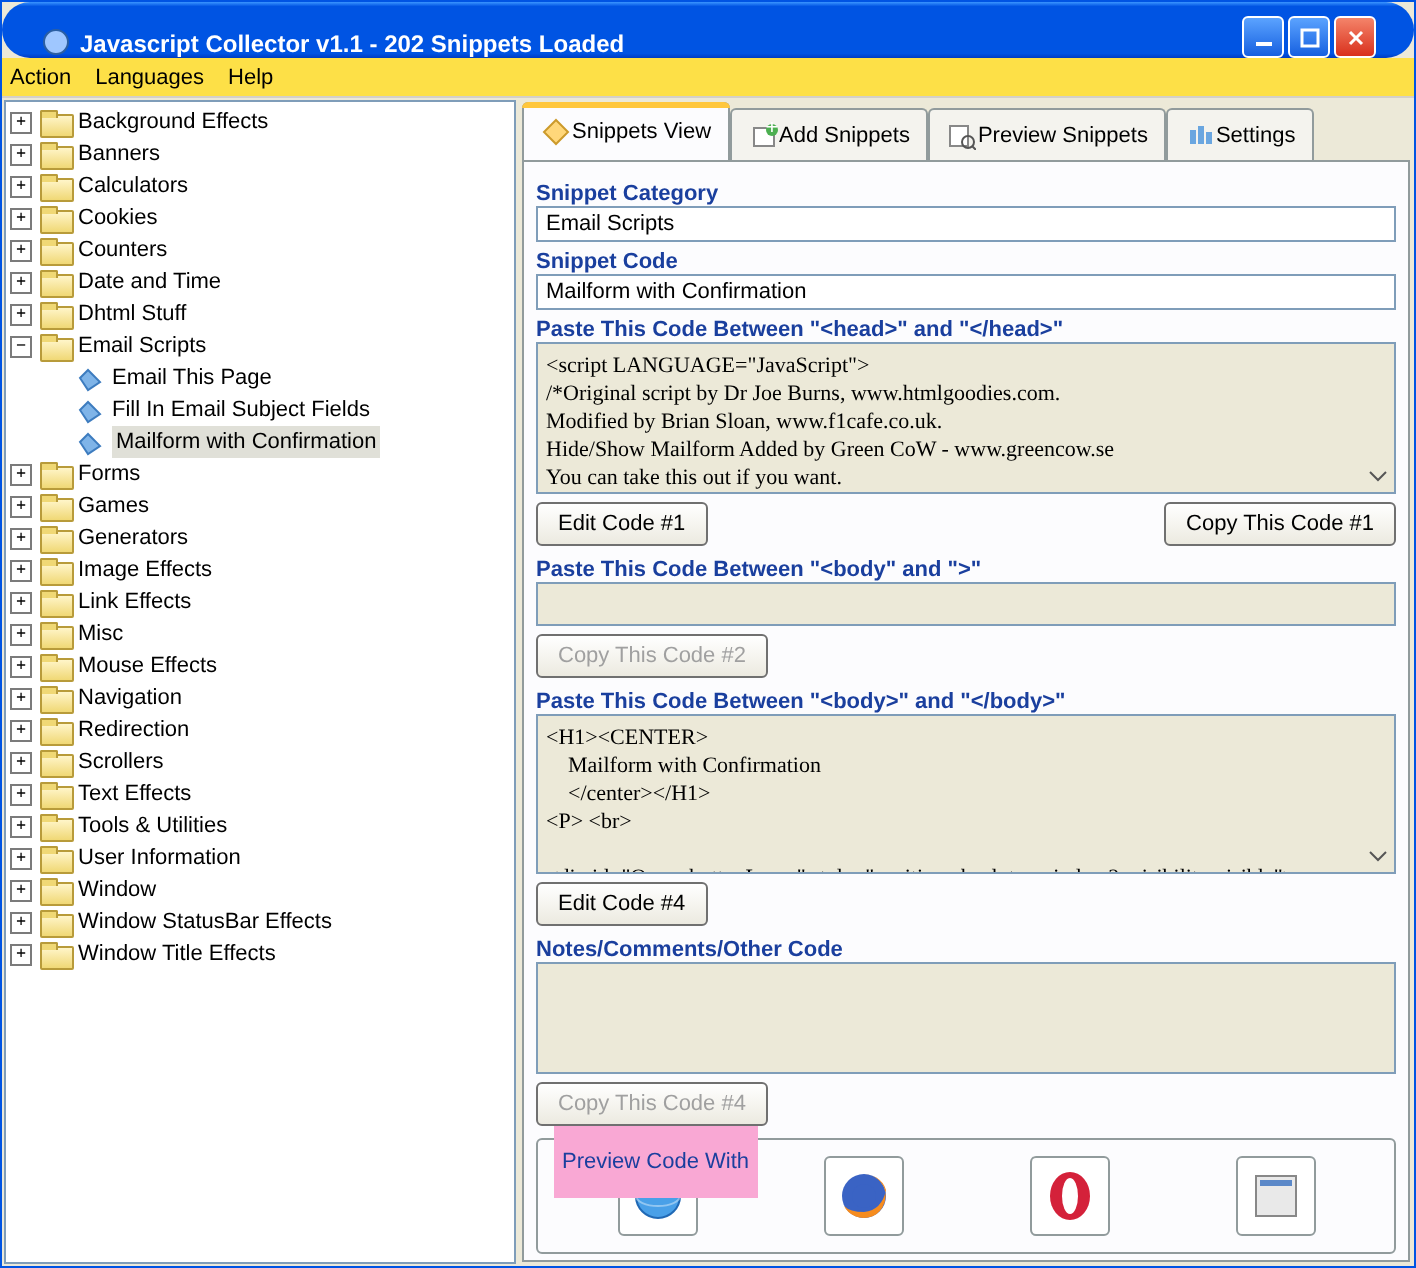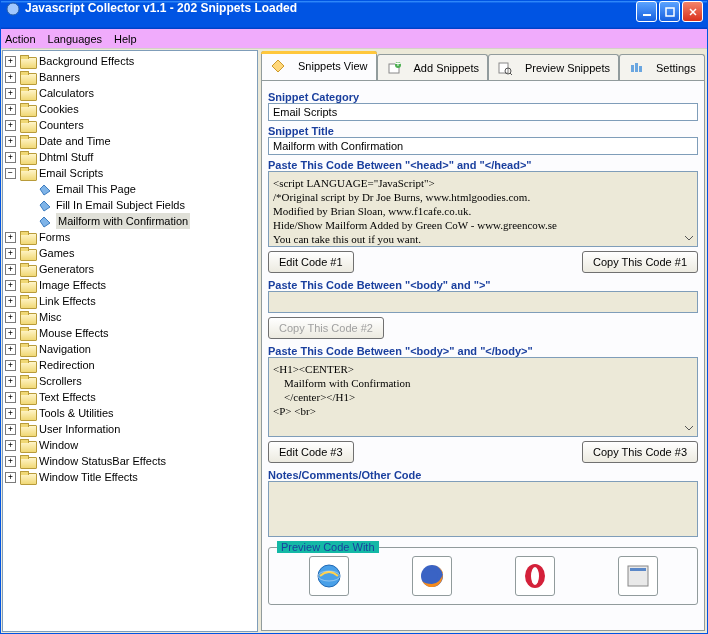--- a/index.html
+++ b/index.html
@@ -1,51 +1,51 @@
 <!DOCTYPE html>
 <html><head>
 <meta charset="utf-8">
 <style>
 * { box-sizing: border-box; margin: 0; padding: 0; font-family: Tahoma, sans-serif; font-size: 11px; }
 body { background: #ece9d8; overflow: hidden; }
 .window { width: 708px; height: 634px; background: #ece9d8; border: 1px solid #0054e3; display: flex; flex-direction: column; }
-.titlebar { height: 28px; background: linear-gradient(to bottom, #3a95ff 0%, #0054e3 8%, #0054e3 92%, #003cc2 100%); display: flex; align-items: flex-start; padding: 0 4px; color: #fff; }
+.titlebar { height: 28px; background: linear-gradient(to bottom, #3a95ff 0%, #0054e3 8%, #0054e3 92%, #003cc2 100%); display: flex; align-items: flex-end; padding: 0 19px; color: #fff; border-radius: 14px; }
 .title-icon { width: 16px; height: 16px; margin-right: 4px; }
 .title-text { flex: 1; font-weight: bold; font-size: 12px; }
 .win-btns { display: flex; gap: 2px; }
 .win-btn { width: 21px; height: 21px; border: 1px solid #fff; border-radius: 3px; display: flex; align-items: center; justify-content: center; cursor: default; background: linear-gradient(#5ba3ff,#1660e0); }
 .win-btn.close { background: linear-gradient(#f4846a,#d9311d); }
-.menubar { height: 20px; background: #f0abfc; border-bottom: 1px solid #d4d0c8; display: flex; align-items: center; padding: 0 4px; gap: 12px; }
+.menubar { height: 20px; background: #fde047; border-bottom: 1px solid #d4d0c8; display: flex; align-items: center; padding: 0 4px; gap: 12px; }
 .menu-item { cursor: default; }
 .content { flex: 1; display: flex; overflow: hidden; }
 .tree { width: 256px; background: #fff; border: 1px solid #7f9db9; margin: 1px; overflow: auto; padding: 2px; }
 .tree-ul { list-style: none; }
 .tree-li { display: flex; align-items: center; height: 16px; line-height: 16px; white-space: nowrap; cursor: default; }
 .exp { width: 11px; height: 11px; border: 1px solid #7b7b7b; background: #fff; display: inline-flex; align-items: center; justify-content: center; font-size: 8px; line-height: 8px; margin-right: 4px; color: #000; font-family: monospace; }
 .exp-spacer { width: 11px; margin-right: 4px; display: inline-block; }
 .folder-icon { width: 15px; height: 12px; margin-right: 4px; display: inline-block; position: relative; }
 .folder-icon::before { content: ""; position: absolute; width: 15px; height: 10px; top: 2px; background: linear-gradient(#fff5c9,#f0d875); border: 1px solid #b89b3a; border-radius: 1px; }
 .folder-icon::after { content: ""; position: absolute; width: 7px; height: 3px; top: 0; left: 0; background: #f0d875; border: 1px solid #b89b3a; border-bottom: none; border-radius: 1px 1px 0 0; }
 .leaf-icon { width: 15px; height: 13px; margin-right: 4px; display: inline-flex; align-items: center; justify-content: center; position: relative; }
 .tree-label.selected { background: #e0e0d8; padding: 0 2px; }
 .conn { width: 17px; display: inline-block; }
 .right { flex: 1; display: flex; flex-direction: column; padding: 2px; overflow: hidden; }
 .tabs { height: 30px; display: flex; }
-.tab { border: 1px solid #919b9c; border-bottom: none; background: #f4f3ee; display: flex; align-items: center; padding: 0 8px; margin-right: 0px; border-radius: 3px 3px 0 0; cursor: default; gap: 12px; height: 26px; margin-top: 3px; }
+.tab { border: 1px solid #919b9c; border-bottom: none; background: #f4f3ee; display: flex; align-items: center; padding: 0 8px; margin-right: 0px; border-radius: 3px 3px 0 0; cursor: default; gap: 0; height: 26px; margin-top: 3px; }
 .tab.active { background: #fcfcfe; height: 29px; margin-top: 0; position: relative; z-index: 2; }
 .tab.active::before { content: ""; position: absolute; top: -1px; left: -1px; right: -1px; height: 3px; background: #ffc73c; border-radius: 3px 3px 0 0; }
 .tab-body { flex: 1; border: 1px solid #919b9c; background: #fcfcfe; padding: 6px; overflow: auto; margin-top: -1px; }
 .field-label { color: #1a3f9e; margin-top: 4px; margin-bottom: 0px; font-weight: bold; }
 .field-box { border: 1px solid #7f9db9; background: #fff; padding: 2px 4px; min-height: 18px; }
 .code-box { border: 1px solid #7f9db9; background: #ece9d8; padding: 4px; font-family: Tahoma; font-size: 11px; line-height: 14px; height: 76px; overflow: auto; position: relative; }
 .btn { border: 1px solid #707070; border-radius: 3px; background: linear-gradient(#fff,#eceae0); padding: 3px 10px; cursor: default; height: 22px; display: inline-flex; align-items: center; justify-content: center; }
 .btn.disabled { color: #a0a0a0; }
 .btn-row { display: flex; justify-content: space-between; margin: 4px 0 6px 0; gap: 32px; }
 .preview-box { border: 1px solid #919b9c; border-radius: 3px; padding: 8px; display: flex; justify-content: space-around; align-items: center; margin-top: 4px; position: relative; }
-.preview-title { position: absolute; top: -7px; left: 8px; background: #14b8a6; padding: 0 4px; color: #1a3f9e; }
+.preview-title { position: absolute; top: -7px; left: 8px; background: #f9a8d4; padding: 12px 4px; color: #1a3f9e; }
 .browser-btn { width: 40px; height: 40px; border: 1px solid #919b9c; background: #fff; border-radius: 3px; display: flex; align-items: center; justify-content: center; cursor: default; }
 .tab-icon { width: 16px; height: 14px; display: inline-flex; align-items: center; justify-content: center; }
 .scroll-hint { position: absolute; right: 2px; bottom: 2px; width: 12px; height: 12px; }
 </style>
 </head>
 <body>
 
 <div class="window">
 
   <div class="titlebar">
@@ -278,21 +278,21 @@
             </span>
             <span>Settings</span>
           </div>
         </div>
 
       <div class="tab-body">
 
         <div class="field-label">Snippet Category</div>
         <div class="field-box">Email Scripts</div>
 
-        <div class="field-label">Snippet Title</div>
+        <div class="field-label">Snippet Code</div>
         <div class="field-box">Mailform with Confirmation</div>
 
         <div class="field-label">Paste This Code Between "&lt;head&gt;" and "&lt;/head&gt;"</div>
         <div class="code-box">
             <pre style="font-family:inherit;white-space:pre-wrap">&lt;script LANGUAGE="JavaScript"&gt;
 /*Original script by Dr Joe Burns, www.htmlgoodies.com.
 Modified by Brian Sloan, www.f1cafe.co.uk.
 Hide/Show Mailform Added by Green CoW - www.greencow.se
 You can take this out if you want.
 This script is a form.</pre>
@@ -319,29 +319,29 @@
     Mailform with Confirmation
     &lt;/center&gt;&lt;/H1&gt;
 &lt;P&gt; &lt;br&gt;
 
 &lt;div id="Open_buttonLayer" style="position:absolute; z-index:2; visibility:visible"&gt;</pre>
           <span class="scroll-hint"><svg width="12" height="12">
                 <path d="M2 4 L6 8 L10 4" fill="none" stroke="#555"></path>
               </svg></span>
         </div>
         <div class="btn-row">
-          <div class="btn">Edit Code #3</div>
-          <div class="btn">Copy This Code #3</div>
+          <div class="btn">Edit Code #4</div>
         </div>
 
         <div class="field-label">Notes/Comments/Other Code</div>
         <div class="code-box" style="height:56px">
             <pre style="font-family:inherit"></pre>
           </div>
         <div class="btn-row">
+          <div class="btn disabled">Copy This Code #4</div>
         </div>
 
         <div class="preview-box">
           <span class="preview-title">Preview Code With</span>
           <div class="browser-btn">
             <svg width="30" height="30">
                 <circle cx="15" cy="15" r="11" fill="#49a0e8" stroke="#2069b5"></circle>
                 <path d="M6 15 Q15 7 24 15" fill="none" stroke="#ffd24d" stroke-width="2"></path>
                 <ellipse cx="15" cy="15" rx="11" ry="5" fill="none" stroke="#fff" opacity=".4"></ellipse>
               </svg>

